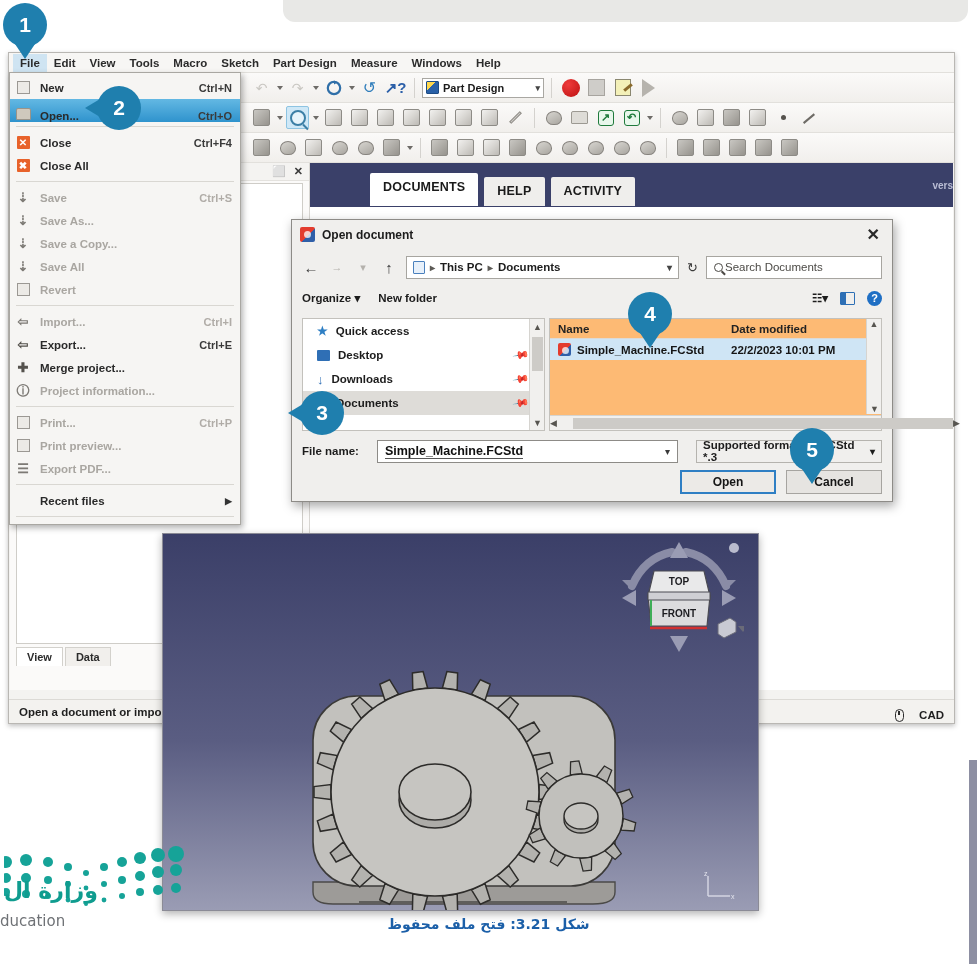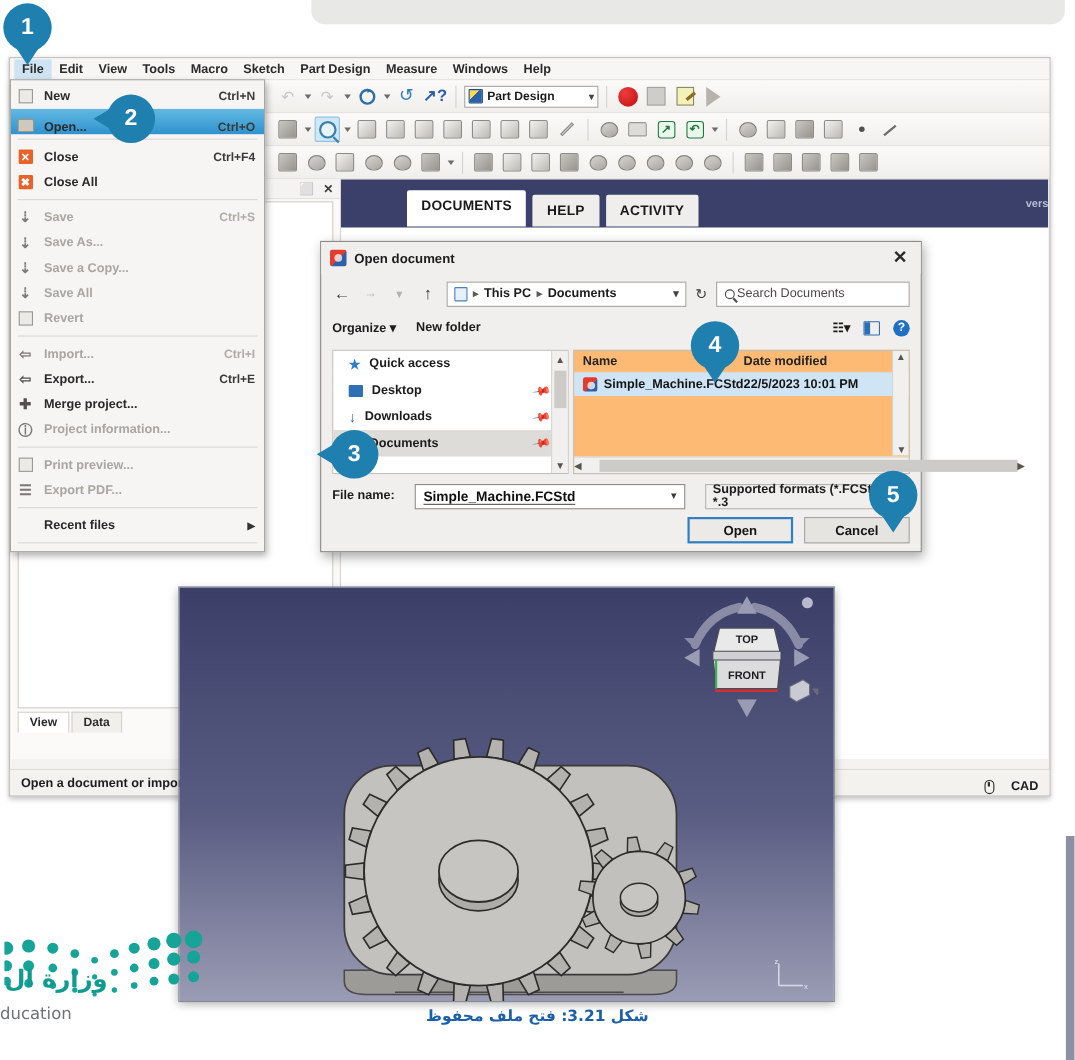--- a/index.html
+++ b/index.html
@@ -172,21 +172,21 @@
   .ic-sq{width:13px;height:13px;border:1px solid #9b9893;background:#eceae6;}
   .ic-orange{width:13px;height:13px;background:#e8622a;color:#fff;font-size:10px;font-weight:bold;
              display:flex;align-items:center;justify-content:center;border-radius:1px;}
   .ic-folder{width:15px;height:12px;background:#cfc9bd;border:1px solid #9a9489;border-radius:2px 2px 1px 1px;}
   .ic-arrow{font-size:13px;color:#7d7a75;line-height:1;}
   .ic-exit{width:12px;height:13px;background:#6d6a65;position:relative;}
   .ic-exit::after{content:"";position:absolute;right:-5px;top:4px;width:7px;height:5px;background:#d62c2c;}
 
   
   .dialog{
-    position:absolute; left:291px; top:219px; width:547px; height:283px;
+    position:absolute; left:291px; top:219px; width:602px; height:283px;
     background:#f0efed; border:1px solid #8d8b87;
     box-shadow:2px 4px 10px rgba(0,0,0,.35); z-index:60;
   }
   .dlg-title{ height:29px; display:flex; align-items:center; padding:0 8px;
               font-size:12px; font-weight:bold; color:#1c1c1c; background:#f0efed;}
   .fc-logo{ width:15px;height:15px;margin-right:7px;position:relative;
             background:linear-gradient(135deg,#e33c2e 55%,#2f5fa8 55%);border-radius:2px;}
   .fc-logo::after{content:"";position:absolute;left:4px;top:4px;width:7px;height:7px;background:#fff;border-radius:50%;opacity:.75;}
   .dlg-close{ margin-left:auto; font-size:16px; color:#2a2a2a; line-height:1; padding:0 4px;}
   .dlg-nav{ height:36px; display:flex; align-items:center; padding:0 10px; gap:8px;}
@@ -691,20 +691,27 @@
     <span>Project information...</span>
     <span class="sc"></span>
   </div>
 
   <div class="fm-sep"></div>
 
   <div class="fm-item dis">
     <span class="ic">
         <span class="ic-sq"></span>
       </span>
+    <span>Print...</span>
+    <span class="sc">Ctrl+P</span>
+  </div>
+  <div class="fm-item dis">
+    <span class="ic">
+        <span class="ic-sq"></span>
+      </span>
     <span>Print preview...</span>
     <span class="sc"></span>
   </div>
   <div class="fm-item dis">
     <span class="ic">
         <span class="ic-arrow">☰</span>
       </span>
     <span>Export PDF...</span>
     <span class="sc"></span>
   </div>
@@ -793,21 +800,21 @@
     <div class="file-pane">
       <div class="fp-head">
         <span class="col-name">Name</span>
         <span class="col-date">Date modified</span>
       </div>
       <div class="fp-row">
         <span class="fname">
           <span class="fc-logo" style="width:13px;height:13px;margin:0;"></span>
           <span>Simple_Machine.FCStd</span>
         </span>
-        <span class="fdate">22/5/2023 10:01 PM</span>
+        <span class="fdate">22/2/2023 10:01 PM</span>
       </div>
       <div class="fp-vscroll">
         <div style="text-align:center;font-size:9px;color:#575550;">▲</div>
         <div style="position:absolute;bottom:0;width:15px;text-align:center;font-size:9px;color:#575550;">▼</div>
       </div>
       <div class="fp-hscroll">
         <span class="la">◀</span>
         <div class="hthumb"></div>
         <span class="ra">▶</span>
       </div>

